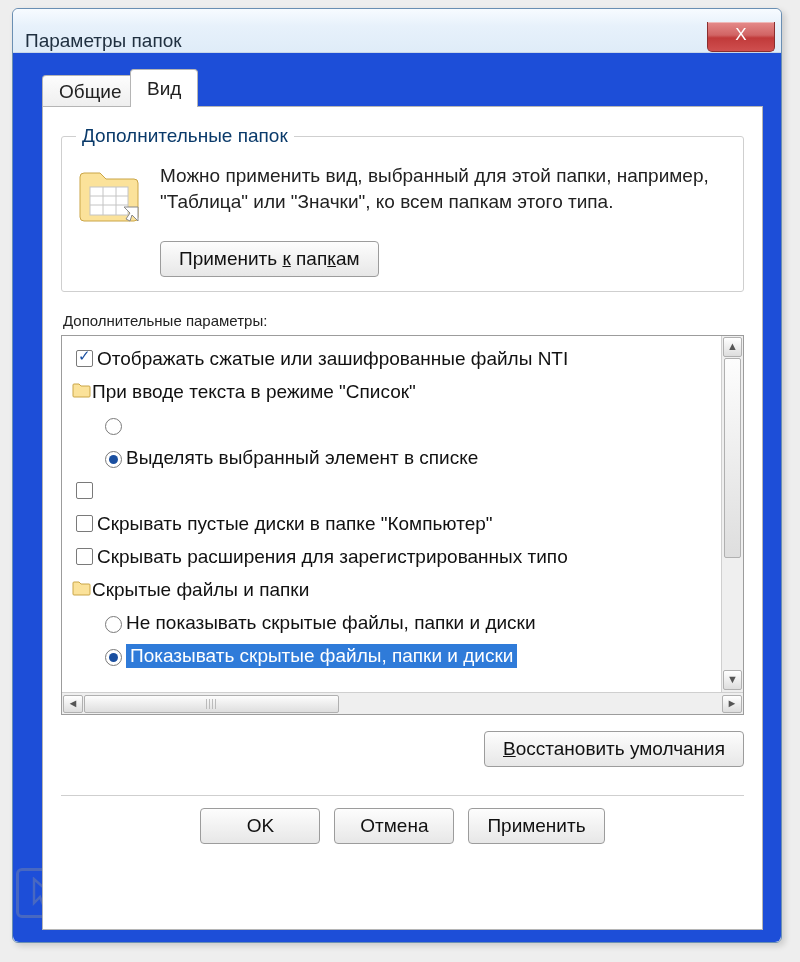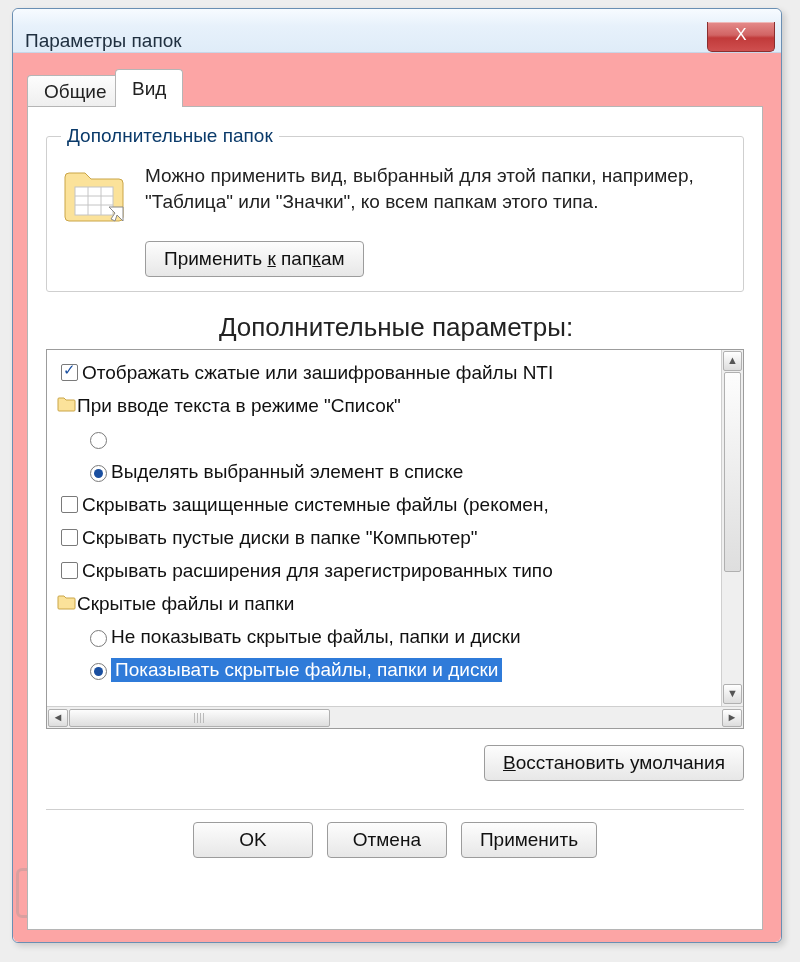--- a/index.html
+++ b/index.html
@@ -21,22 +21,22 @@
   .titlebar-title { flex: 1; color: #203040; font-size: 19px; }
   .close-btn {
     width: 68px; height: 30px; margin-top: -10px;
     background: linear-gradient(to bottom, #e58b8b 0%, #d16464 45%, #c13a3a 55%, #cf4f4f 100%);
     border: 1px solid #8a2e2e; border-top: none; border-radius: 0 0 5px 5px;
     color: #fff; font-size: 17px; text-align: center; line-height: 26px;
     box-shadow: inset 0 1px 0 rgba(255,255,255,0.4);
   }
 
   .body {
-    flex: 1; padding: 16px 18px 12px 14px;
-    background: #fca5a5;
+    flex: 1; padding: 16px 18px 12px 29px;
+    background: #1d4ed8;
     border-radius: 0 0 6px 6px;
     display: flex; flex-direction: column;
   }
 
   .tabs-wrap { position: relative; }
   .tab {
     position: absolute; top: 0; height: 38px;
     background: #fff; border: 1px solid #b5b5b5; border-bottom: none;
     border-radius: 4px 4px 0 0; padding: 0 16px; line-height: 38px;
     font-size: 19px; color: #222;
@@ -59,21 +59,21 @@
   .folder-icon svg { display: block; }
   .folder-desc { font-size: 19px; color: #222; line-height: 1.35; flex: 1; }
   .btn-row { display: flex; gap: 16px; margin-top: 16px; margin-left: 84px; }
   button.win {
     font-size: 19px; padding: 6px 18px; background: linear-gradient(#fdfdfd,#e7e7e7);
     border: 1px solid #9c9c9c; border-radius: 4px; color: #111;
   }
   button.win u { text-decoration: underline; }
   button.win.focus { border-color: #2f78c4; box-shadow: 0 0 0 1px #8ec7ff inset, 0 0 4px #8ec7ff; background: linear-gradient(#f3fbff,#d9efff); }
 
-  .adv-label { font-size: 26px; color: #222; margin: 4px 0 6px 2px; text-align: center; }
+  .adv-label { font-size: 15px; color: #222; margin: 4px 0 6px 2px; }
   .adv-tree {
     border: 1px solid #9c9c9c; background: #fff; height: 380px;
     display: flex; flex-direction: column;
   }
   .tree-body { flex: 1; overflow: hidden; padding: 6px 4px 4px 10px; position: relative; }
   .tree-row { display: flex; align-items: center; gap: 1px; font-size: 19px; color: #111; height: 33px; white-space: nowrap; }
   .tree-row.indent1 { padding-left: 28px; }
   .tree-row .chk, .tree-row .radio { width: 17px; height: 17px; flex:none; }
   .chk { appearance:none; border:1px solid #7a7a7a; background:#fff; border-radius:2px; position:relative; }
   .chk:checked::after { content:"✓"; position:absolute; left:1px; top:-4px; font-size:15px; color:#1a4fa0; }
@@ -168,21 +168,20 @@
                 </div>
                 <div class="tree-row indent1">
                   <input type="radio" class="radio" name="list" style="">
                 </div>
                 <div class="tree-row indent1">
                   <input type="radio" class="radio" name="list" checked="" style="">
                   <span class="lbl">Выделять выбранный элемент в списке</span>
                 </div>
                 <div class="tree-row">
                   <input type="checkbox" class="chk" style="">
-                  <span class="lbl">Скрывать защищенные системные файлы (рекомен,</span>
                 </div>
                 <div class="tree-row">
                   <input type="checkbox" class="chk" style="">
                   <span class="lbl">Скрывать пустые диски в папке "Компьютер"</span>
                 </div>
                 <div class="tree-row">
                   <input type="checkbox" class="chk" style="">
                   <span class="lbl">Скрывать расширения для зарегистрированных типо</span>
                 </div>
                 <div class="tree-row">

